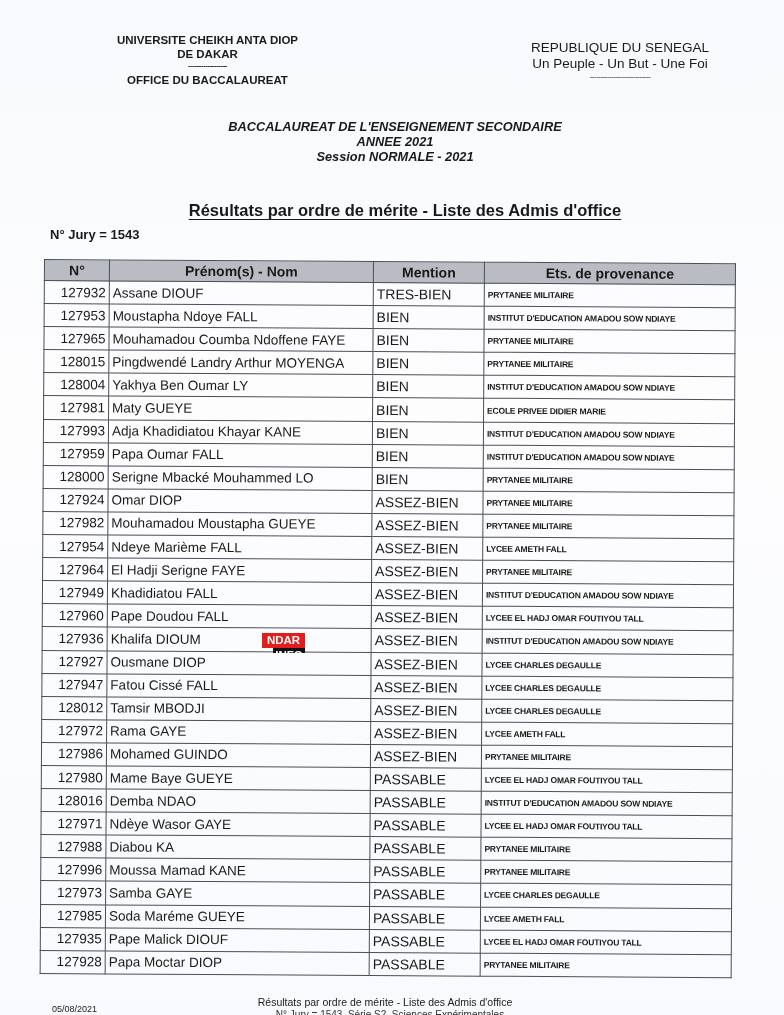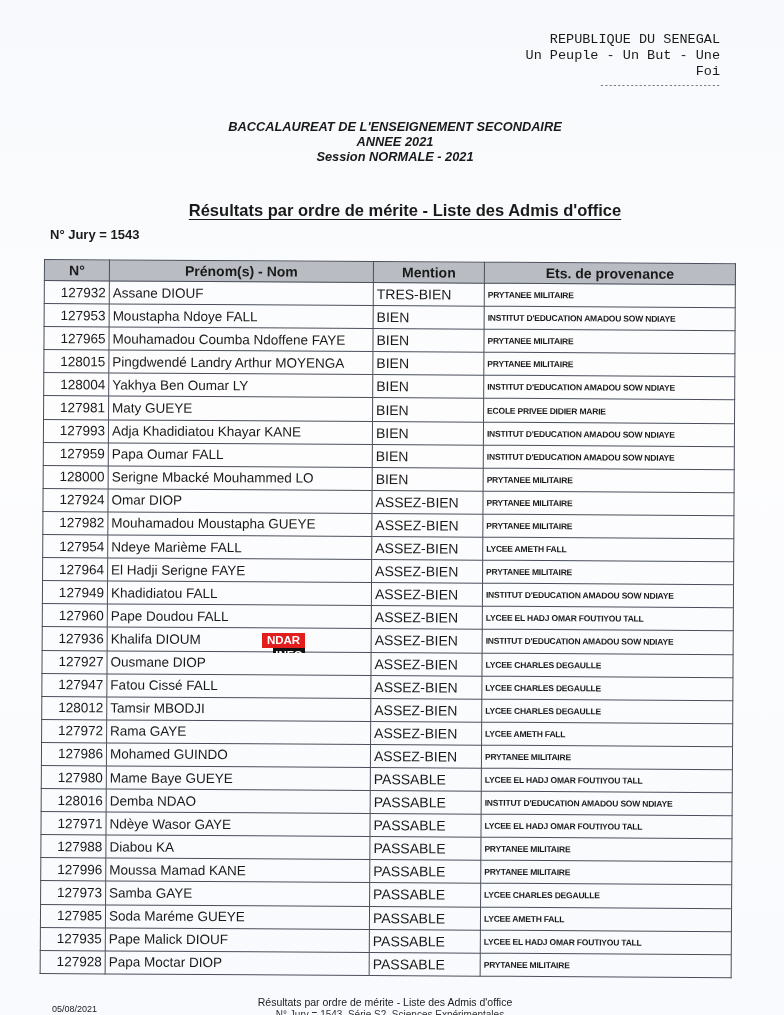--- a/index.html
+++ b/index.html
@@ -35,26 +35,25 @@
       line-height: 9px;
       letter-spacing: -0.5px;
     }
     .hdr-left .office {
       margin-top: 3px;
       font-size: 11.5px;
     }
     .hdr-right {
       position: absolute;
       left: 520px;
-      top: 32px;
+      top: 40px;
       width: 200px;
-      text-align: right;
+      text-align: center;
       font-size: 13.5px;
       line-height: 16px;
-      font-family: Liberation Mono, monospace;
     }
     .hdr-right .dash {
       font-size: 8px;
       line-height: 9px;
       letter-spacing: -0.5px;
     }
     .title-block {
       position: absolute;
       left: 150px;
       top: 119px;
@@ -158,20 +157,26 @@
       color: #333;
       height: 6px;
       overflow: hidden;
     }
   </style>
 </head>
 <body>
 
 <div class="page">
 
+  <div class="hdr-left">
+    <div>UNIVERSITE CHEIKH ANTA DIOP</div>
+    <div>DE DAKAR</div>
+    <div class="dash">------------------</div>
+    <div class="office">OFFICE DU BACCALAUREAT</div>
+  </div>
 
   <div class="hdr-right">
     <div>REPUBLIQUE DU SENEGAL</div>
     <div>Un Peuple - Un But - Une Foi</div>
     <div class="dash">----------------------------</div>
   </div>
 
   <div class="title-block">
     <div>BACCALAUREAT DE L'ENSEIGNEMENT SECONDAIRE</div>
     <div>ANNEE 2021</div>

